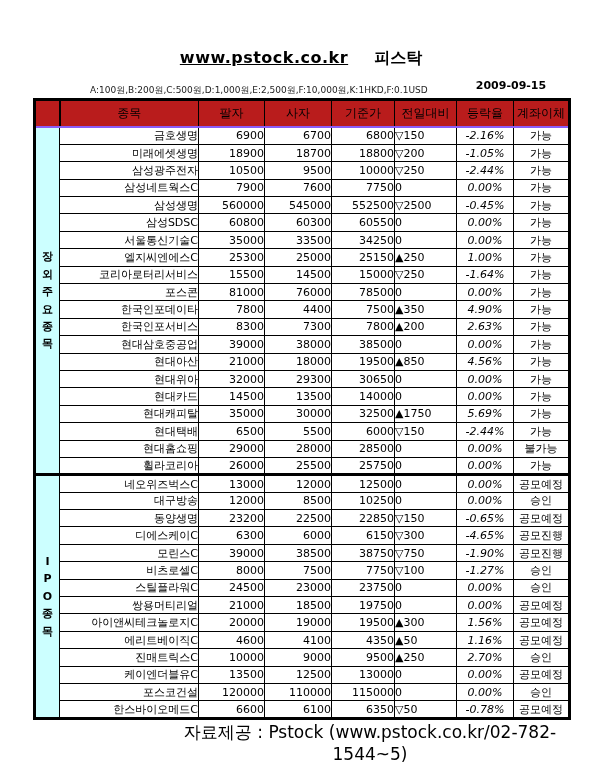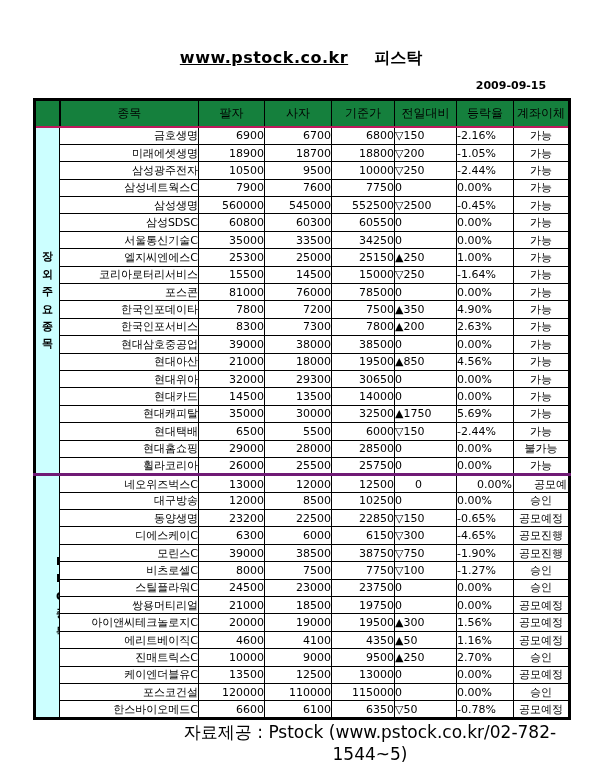--- a/index.html
+++ b/index.html
@@ -13,47 +13,48 @@
 
   .legend-line{position:absolute;top:84px;left:90px;font-size:9px;color:#222;
     letter-spacing:0;}
   .date-label{position:absolute;top:79px;left:452px;width:118px;font-size:11px;
     font-weight:bold;text-align:center;}
 
   table.stock{position:absolute;top:98px;left:33px;border-collapse:collapse;
     table-layout:fixed;width:537px;border:3px solid #000;}
   table.stock th,table.stock td{border:1px solid #000;padding:0;overflow:hidden;
     white-space:nowrap;}
-  table.stock th{background:#15803d;height:25px;font-size:12px;font-weight:normal;
-    text-align:center;border-bottom:2px solid #be185d;}
+  table.stock th{background:#b91c1c;height:25px;font-size:12px;font-weight:normal;
+    text-align:center;border-bottom:2px solid #8b5cf6;}
   table.stock th.corner{border-right:2px solid #000;}
   table.stock tbody tr{height:17.4px;}
   table.stock td{font-size:11px;line-height:1;}
   td.group-cell{background:#ccffff;text-align:center;vertical-align:middle;
     font-weight:bold;font-size:12px;border-right:2px solid #000;}
   td.group-cell span{display:block;line-height:17.4px;}
   td.name-cell{text-align:right;padding-left:3px;}
   td.num-cell{text-align:right;padding-right:4px;}
   td.change-cell{text-align:left;padding-right:5px;font-weight:normal;}
-  td.rate-cell{text-align:left;padding-right:5px;border-right:2px solid #000;}
+  td.rate-cell{text-align:center;padding-right:5px;border-right:2px solid #000;font-style:italic;}
   td.transfer-cell{text-align:center;}
-  tr.group-start td{border-top:3px solid #701a75;padding-left:20px;}
+  tr.group-start td{border-top:3px solid #000000;}
 
   .footer-line{position:absolute;top:721px;left:150px;width:440px;
     text-align:center;font-size:17px;}
 </style>
 </head>
 <body>
 
 <div class="page">
 
   <div class="title-bar">
     <span class="url">www.pstock.co.kr</span><span class="brand">피스탁</span>
   </div>
 
+  <div class="legend-line">A:100원,B:200원,C:500원,D:1,000원,E:2,500원,F:10,000원,K:1HKD,F:0.1USD</div>
   <div class="date-label">2009-09-15</div>
 
   <table class="stock">
     <colgroup>
       <col style="width:25px">
         <col style="width:139px">
         <col style="width:66px">
       <col style="width:67px">
         <col style="width:63px">
         <col style="width:62px">
@@ -167,21 +168,21 @@
           <td class="num-cell">81000</td>
           <td class="num-cell">76000</td>
           <td class="num-cell">78500</td>
           <td class="change-cell">0</td>
           <td class="rate-cell">0.00%</td>
           <td class="transfer-cell">가능</td>
         </tr>
         <tr>
           <td class="name-cell">한국인포데이타</td>
           <td class="num-cell">7800</td>
-          <td class="num-cell">7200</td>
+          <td class="num-cell">4400</td>
           <td class="num-cell">7500</td>
           <td class="change-cell">▲350</td>
           <td class="rate-cell">4.90%</td>
           <td class="transfer-cell">가능</td>
         </tr>
         <tr>
           <td class="name-cell">한국인포서비스</td>
           <td class="num-cell">8300</td>
           <td class="num-cell">7300</td>
           <td class="num-cell">7800</td>

